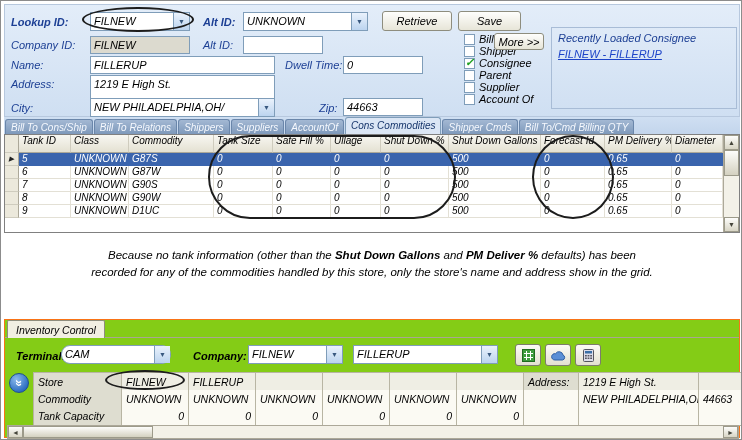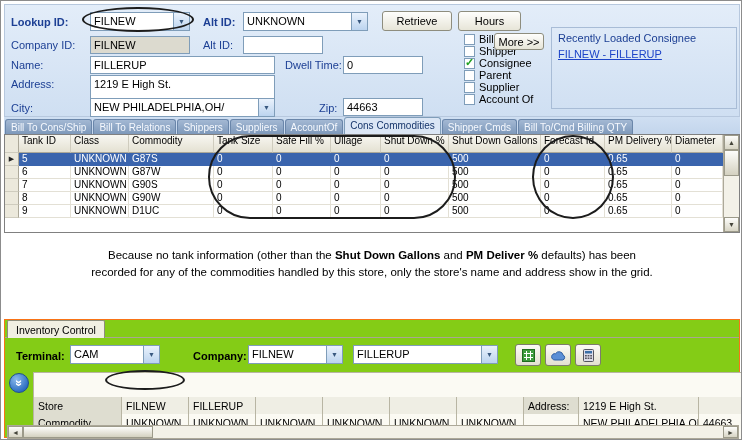--- a/index.html
+++ b/index.html
@@ -1,19 +1,19 @@
 <!DOCTYPE html>
 <html><head>
 <meta charset="utf-8">
 <style>
   * { margin:0; padding:0; box-sizing:border-box; }
   body { background:#ffffff; font-family:"Liberation Sans", sans-serif; }
   #screen { position:relative; width:742px; height:440px; background:#fff;
             border:1px solid #8c8c8c; overflow:hidden; font-size:11px; color:#000; }
-  .abs { position:absolute; }
+  .abs { position:absolute;font-style:italic; }
 
   
   .form-panel { background:linear-gradient(#e3edf9,#cfdff2); border:1px solid #b7c8de; }
   .flabel { color:#1c3f94; font-size:11px; white-space:nowrap; }
   .flabel.b { font-weight:bold; }
   .blabel { color:#000; font-size:11px; font-weight:bold; white-space:nowrap; }
   .combo { background:#fff; border:1px solid #7f9db9; height:19px; display:flex; align-items:stretch; }
   .combo .val { flex:1; padding:2px 3px 0; overflow:hidden; white-space:nowrap; font-size:11px; }
   .combo .arrow { width:16px; background:linear-gradient(#eaf2fc,#bcd4ef); border-left:1px solid #7f9db9;
                   display:flex; align-items:center; justify-content:center; font-size:7px; color:#38587f; }
@@ -69,21 +69,21 @@
   .icon-btn { width:26px; height:22px; background:linear-gradient(#fcfbf6,#e3e0d0); border:1px solid #7d7c6c;
               border-radius:3px; display:flex; align-items:center; justify-content:center; }
   .round-btn { width:20px; height:20px; border-radius:50%;
                background:radial-gradient(circle at 35% 30%, #8ab9ec, #2a6bbf 75%);
                border:1px solid #1d4f91; color:#fff; display:flex; align-items:center; justify-content:center; }
   .round-btn .chev { transform:rotate(90deg); font-size:12px; font-weight:bold; line-height:1; }
 
   .bgrid { border:1px solid #b8b5a3; background:#fbfaf3; }
   .b-row { display:flex; height:17px; }
   .b-cell { border-right:1px solid #b8b5a3; border-bottom:1px solid #b8b5a3; padding:3px 4px 15px;
-            font-size:10.5px; overflow:hidden; white-space:nowrap; background:#fbfaf3;margin-top:24px; }
+            font-size:10.5px; overflow:hidden; white-space:nowrap; background:#fbfaf3; }
   .b-cell.lab { background:#deddd0; }
   .b-cell.hd  { background:#efeee4; }
   .b-cell.num { text-align:right; }
   .b0{width:88px}.bd{width:67px}.b7{width:55px}.b8{width:120px}.b9{width:43px}
 
   
   .oval { position:absolute; border:2px solid #1c1c1c; border-radius:50%; pointer-events:none; z-index:5; }
   .oval.rrect { border-radius:42px; }
 </style>
 </head>
@@ -99,21 +99,21 @@
       <span class="arrow">▼</span>
     </div>
 
     <span class="abs flabel b" style="left:198px; top:11px;">Alt ID:</span>
     <div class="abs combo" style="left:238px; top:7px; width:125px;">
       <span class="val">UNKNOWN</span>
       <span class="arrow">▼</span>
     </div>
 
     <div class="abs btn" style="left:377px; top:6px; width:70px; height:20px;">Retrieve</div>
-    <div class="abs btn" style="left:453px; top:6px; width:63px; height:20px;">Hours</div>
+    <div class="abs btn" style="left:453px; top:6px; width:63px; height:20px;">Save</div>
 
     <span class="abs flabel" style="left:6px; top:34px;">Company ID:</span>
     <div class="abs tbox ro" style="left:85px; top:31px; width:100px; height:18px;">FILNEW</div>
 
     <span class="abs flabel" style="left:198px; top:34px;">Alt ID:</span>
     <div class="abs tbox" style="left:238px; top:31px; width:80px; height:18px;"></div>
 
     <span class="abs flabel" style="left:6px; top:54px;">Name:</span>
     <div class="abs tbox" style="left:85px; top:51px; width:185px; height:18px;">FILLERUP</div>
 
@@ -275,21 +275,21 @@
   <div class="abs note" style="left:26px; top:246px; width:690px;">
     <span>Because no tank information (other than the </span><b>Shut Down Gallons</b><span> and </span><b>PM Deliver %</b><span> defaults) has been</span><br>
     <span>recorded for any of the commodities handled by this store, only the store's name and address show in the grid.</span>
   </div>
 
   <div class="abs inv-panel" style="left:3px; top:318px; width:736px; height:119px;">
     <div class="inv-divider"></div>
     <div class="inv-tab">Inventory Control</div>
 
     <span class="abs blabel" style="left:11px; top:30px;">Terminal:</span>
-    <div class="abs combo" style="left:65px; top:25px; width:90px;">
+    <div class="abs combo" style="left:56px; top:25px; width:110px;border-radius:9px;">
       <span class="val">CAM</span>
       <span class="arrow">▼</span>
     </div>
 
     <span class="abs blabel" style="left:188px; top:30px;">Company:</span>
     <div class="abs combo" style="left:243px; top:25px; width:95px;">
       <span class="val">FILNEW</span>
       <span class="arrow">▼</span>
     </div>
     <div class="abs combo" style="left:348px; top:25px; width:145px;">

